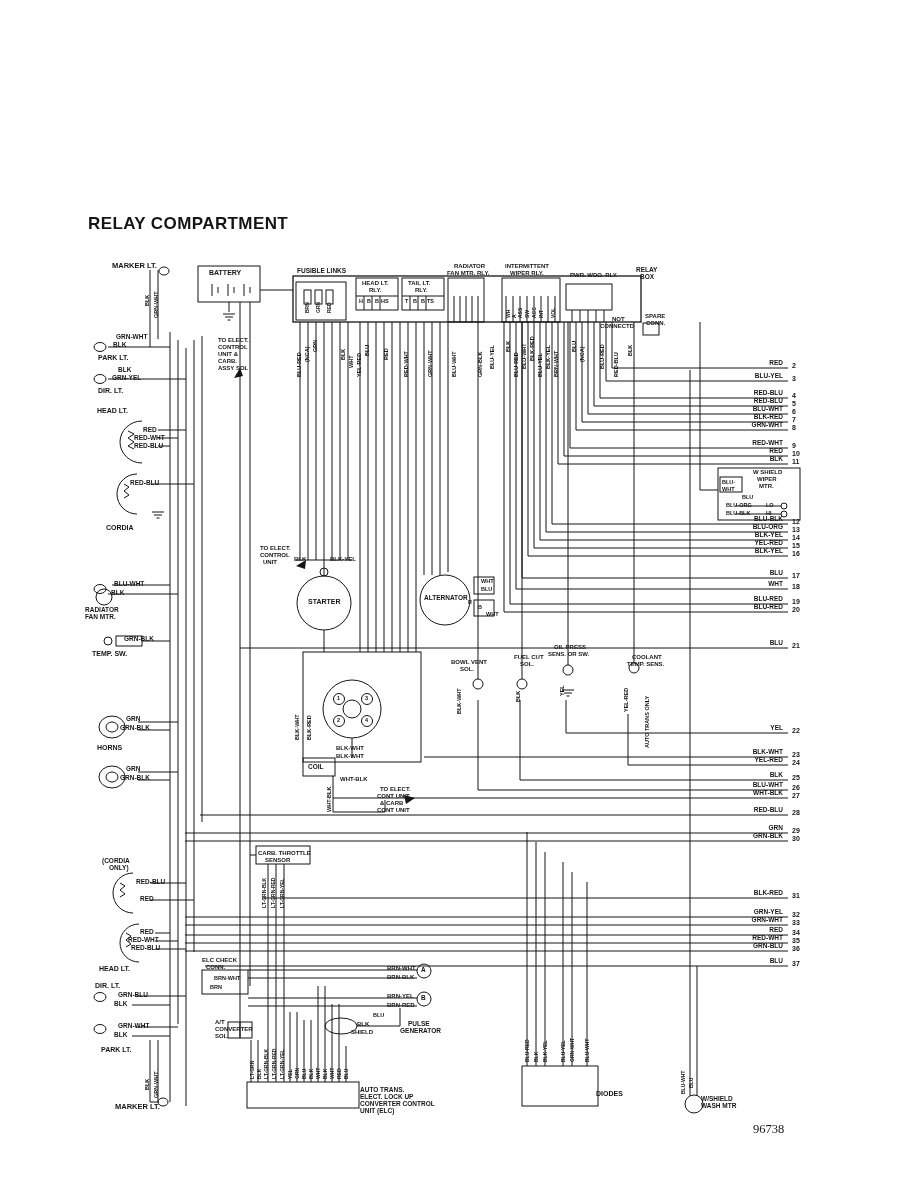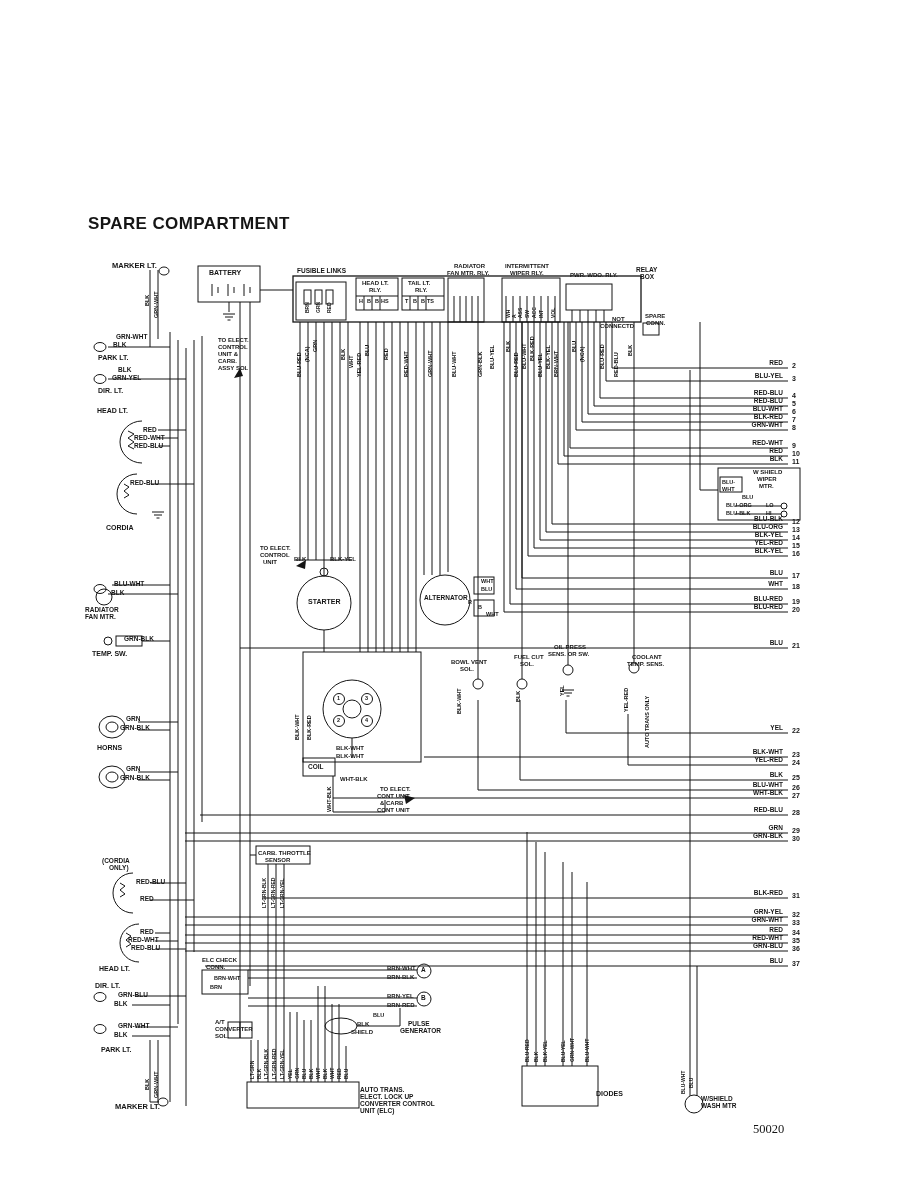--- a/index.html
+++ b/index.html
@@ -14,22 +14,22 @@
   svg{position:absolute;left:0;top:0;}
   svg *{stroke:#151515;fill:none;stroke-width:1;}
   svg .fill *{fill:#151515;stroke:none;}
   svg .thick *{stroke-width:1.3;}
 </style>
 </head>
 <body>
 
 <div id="page">
 
-  <div class="title">SPARE COMPARTMENT</div>
-  <div id="fig">50020</div>
+  <div class="title">RELAY COMPARTMENT</div>
+  <div id="fig">96738</div>
 
   <svg id="art" width="918" height="1188" viewBox="0 0 918 1188">
 
     <g>
       <rect x="198" y="266" width="62" height="36"></rect>
       <g class="thick">
           <rect x="293" y="276" width="348" height="46"></rect>
         </g>
       <rect x="296" y="282" width="50" height="38"></rect>
       <rect x="304" y="290" width="7" height="14"></rect>

